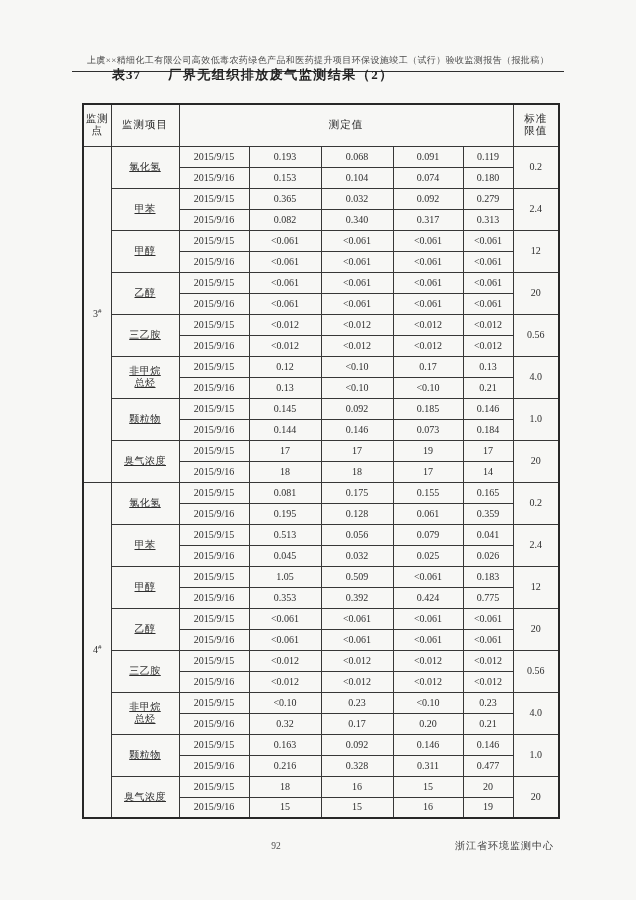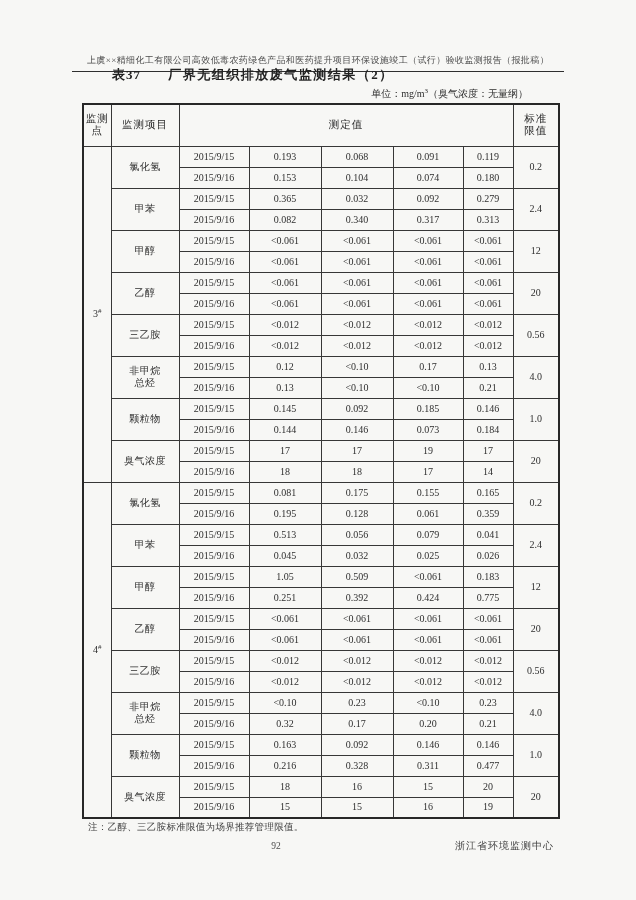--- a/index.html
+++ b/index.html
@@ -17,40 +17,39 @@
   table.main{position:absolute;top:103px;left:82px;width:476px;border-collapse:collapse;
              table-layout:fixed;border:2px solid #232323;}
   table.main td,table.main th{border:1px solid #343434;text-align:center;vertical-align:middle;
              padding:0;font-size:10px;line-height:1.2;color:#2b2b2b;font-weight:normal;
              overflow:hidden;white-space:pre-line;}
   tr.hrow{height:42px;}
   tr.hrow th{font-size:10.5px;color:#1e1e1e;letter-spacing:1px;}
   tr.drow{height:21px;}
   td.point{font-size:11px;}
   td.point sup{font-size:7px;}
-  td.item{font-size:10.5px;letter-spacing:0.5px;}
+  td.item{font-size:10.5px;letter-spacing:0.5px;text-decoration:underline;}
   td.limit{font-weight:bold;font-size:10px;color:#181818;}
   td.thickb{border-bottom:2px solid #1d1d1d;}
   .note{position:absolute;top:821px;left:88px;font-size:9.5px;color:#3b3b3b;letter-spacing:0.3px;}
   .pagenum{position:absolute;top:841px;left:0;width:552px;text-align:center;font-size:9.5px;color:#4a4a4a;}
   .footerorg{position:absolute;top:839px;right:82px;font-size:10px;color:#3b3b3b;letter-spacing:1px;}
 </style>
 </head>
 <body>
 
 <div class="page scan">
 
   <div class="runhead">上虞××精细化工有限公司高效低毒农药绿色产品和医药提升项目环保设施竣工（试行）验收监测报告（报批稿）</div>
 
   <div class="titlerow">
     <span class="ttitle">厂界无组织排放废气监测结果（2）</span>
     <span class="tlabel">表37</span>
   </div>
 
-  <div class="unitline"><span>单位：mg/m</span><sup>3</sup><span>（臭气浓度：无量纲）</span></div>
 
   <table class="main">
     <colgroup>
       <col style="width:28px">
         <col style="width:68px">
         <col style="width:70px">
       <col style="width:72px">
         <col style="width:72px">
         <col style="width:70px">
       <col style="width:50px">
@@ -233,21 +232,21 @@
           <td class="item" rowspan="2">甲醇</td>
           <td>2015/9/15</td>
           <td>1.05</td>
           <td>0.509</td>
           <td>&lt;0.061</td>
           <td>0.183</td>
           <td class="limit" rowspan="2">12</td>
         </tr>
         <tr class="drow">
           <td>2015/9/16</td>
-          <td>0.251</td>
+          <td>0.353</td>
           <td>0.392</td>
           <td>0.424</td>
           <td>0.775</td>
         </tr>
         <tr class="drow">
           <td class="item" rowspan="2">乙醇</td>
           <td>2015/9/15</td>
           <td>&lt;0.061</td>
           <td>&lt;0.061</td>
           <td>&lt;0.061</td>
@@ -322,17 +321,16 @@
         <tr class="drow">
           <td>2015/9/16</td>
           <td>15</td>
           <td>15</td>
           <td>16</td>
           <td>19</td>
         </tr>
       </tbody>
   </table>
 
-  <div class="note">注：乙醇、三乙胺标准限值为场界推荐管理限值。</div>
   <div class="pagenum">92</div>
   <div class="footerorg">浙江省环境监测中心</div>
 
 </div>
 
 </body></html>

